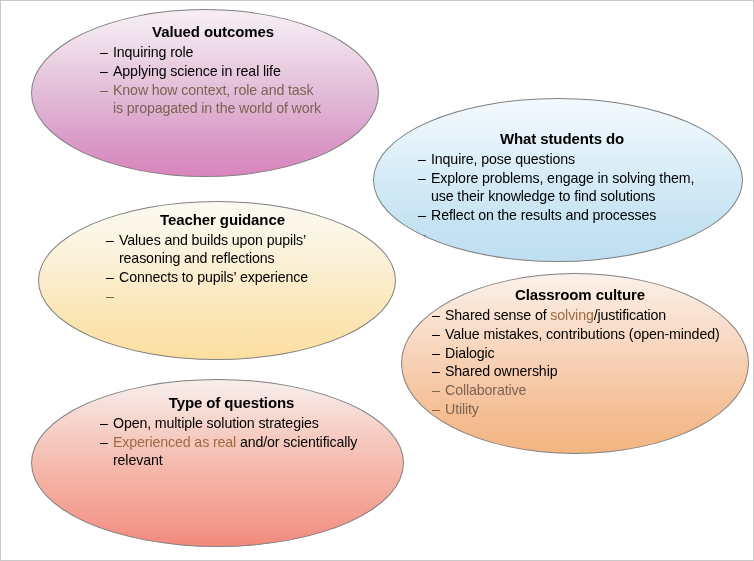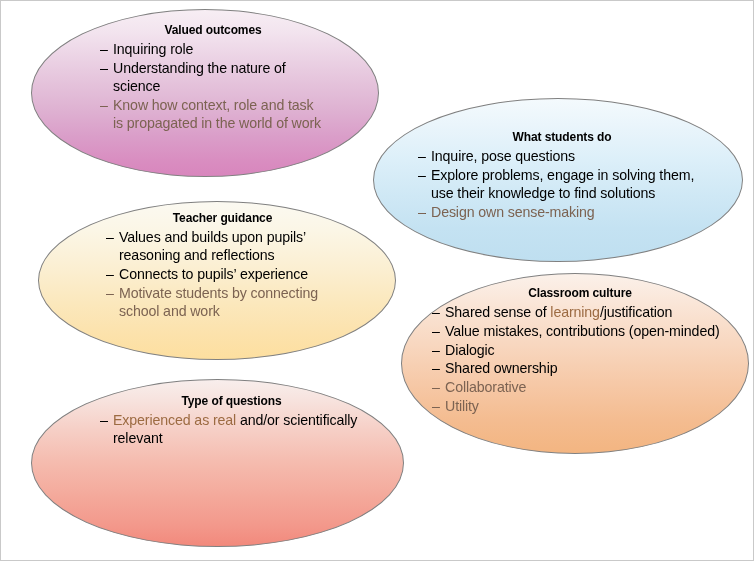--- a/index.html
+++ b/index.html
@@ -30,21 +30,21 @@
     overflow: hidden;
   }
   .ell-body {
     position: absolute;
     left: 0;
     right: 0;
     text-align: left;
   }
   .ell-title {
     font-weight: bold;
-    font-size: 12px;
+    font-size: 15px;
     color: #000000;
     text-align: center;
     letter-spacing: -0.1px;
     margin-bottom: 3px;
   }
   .ell-list {
     list-style: none;
     margin: 0;
     padding: 0;
     font-size: 14.2px;
@@ -109,69 +109,69 @@
 </head>
 <body>
 
 <div id="diagram">
 
   <div class="ellipse" id="ellipse-valued-outcomes">
     <div class="ell-body">
       <div class="ell-title">Valued outcomes</div>
       <ul class="ell-list">
           <li><span class="dash">–</span><span>Inquiring role</span></li>
+          <li><span class="dash">–</span><span>Applying science in real life</span></li>
           <li><span class="dash">–</span></li>
           <li><span class="dash">–</span></li>
-          <li><span class="dash">–</span><span>Understanding the nature of science</span></li>
           <li class="muted"><span class="dash">–</span><span>Know how context, role and task is propagated in the world of work</span></li>
         </ul>
     </div>
   </div>
 
   <div class="ellipse" id="ellipse-what-students-do">
     <div class="ell-body">
       <div class="ell-title">What students do</div>
       <ul class="ell-list">
           <li><span class="dash">–</span><span>Inquire, pose questions</span></li>
           <li><span class="dash">–</span><span>Explore problems, engage in solving them, use their knowledge to find solutions</span></li>
           <li><span class="dash">–</span></li>
-          <li><span class="dash">–</span></li>
-          <li class="muted"><span class="dash">–</span><span>Design own sense-making</span></li>
+          <li><span class="dash">–</span><span>Reflect on the results and processes</span></li>
+          <li class="muted"><span class="dash">–</span></li>
         </ul>
     </div>
   </div>
 
   <div class="ellipse" id="ellipse-teacher-guidance">
     <div class="ell-body">
       <div class="ell-title">Teacher guidance</div>
       <ul class="ell-list">
           <li><span class="dash">–</span><span>Values and builds upon pupils’ reasoning and reflections</span></li>
           <li><span class="dash">–</span><span>Connects to pupils’ experience</span></li>
-          <li class="muted"><span class="dash">–</span><span>Motivate students by connecting school and work</span></li>
+          <li class="muted"><span class="dash">–</span></li>
         </ul>
     </div>
   </div>
 
   <div class="ellipse" id="ellipse-classroom-culture">
     <div class="ell-body">
       <div class="ell-title">Classroom culture</div>
       <ul class="ell-list">
-          <li><span class="dash">–</span><span>Shared sense of <span class="inline-muted">learning</span>/justification</span></li>
+          <li><span class="dash">–</span><span>Shared sense of <span class="inline-muted">solving</span>/justification</span></li>
           <li><span class="dash">–</span><span>Value mistakes, contributions (open-minded)</span></li>
           <li><span class="dash">–</span><span>Dialogic</span></li>
           <li><span class="dash">–</span><span>Shared ownership</span></li>
           <li class="muted"><span class="dash">–</span><span>Collaborative</span></li>
           <li class="muted"><span class="dash">–</span><span>Utility</span></li>
         </ul>
     </div>
   </div>
 
   <div class="ellipse" id="ellipse-type-of-questions">
     <div class="ell-body">
       <div class="ell-title">Type of questions</div>
       <ul class="ell-list">
-          <li><span class="dash">–</span></li>
+          <li><span class="dash">–</span><span>Open, multiple solution strategies</span></li>
           <li><span class="dash">–</span><span><span class="inline-muted">Experienced as real</span> and/or scientifically relevant</span></li>
         </ul>
     </div>
   </div>
 
 </div>
 
 </body></html>

